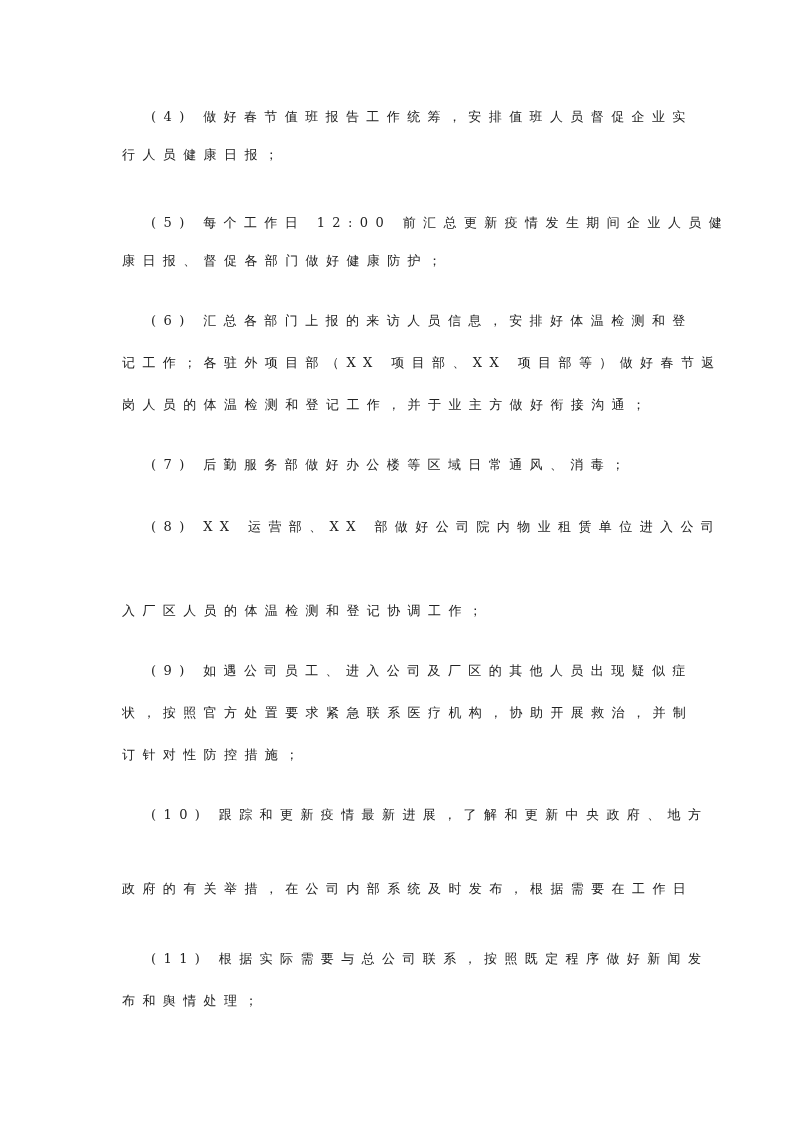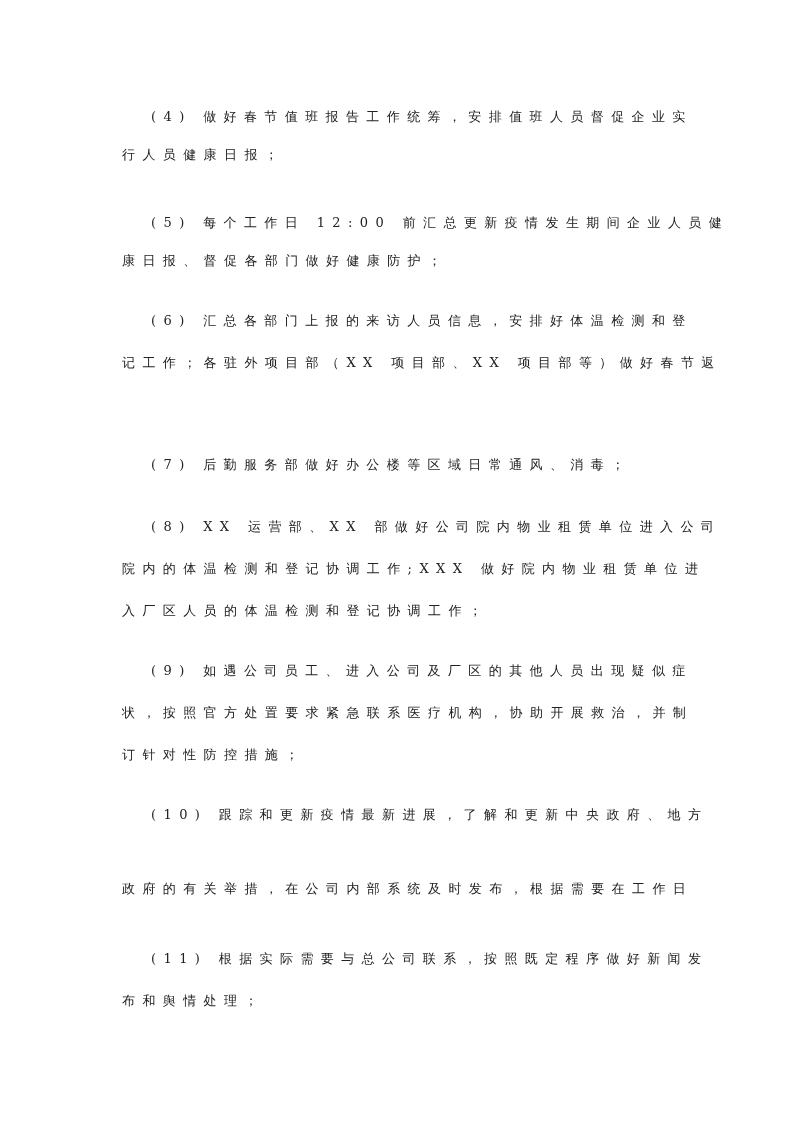--- a/index.html
+++ b/index.html
@@ -16,25 +16,25 @@
 <div class="page">
 
   <div class="line first" style="top:104px">(4) 做好春节值班报告工作统筹，安排值班人员督促企业实</div>
   <div class="line" style="top:142px">行人员健康日报；</div>
 
   <div class="line first" style="top:210px">(5) 每个工作日 12:00 前汇总更新疫情发生期间企业人员健</div>
   <div class="line" style="top:248px">康日报、督促各部门做好健康防护；</div>
 
   <div class="line first" style="top:308px">(6) 汇总各部门上报的来访人员信息，安排好体温检测和登</div>
   <div class="line" style="top:350px">记工作；各驻外项目部（XX 项目部、XX 项目部等）做好春节返</div>
+  <div class="line" style="top:392px">岗人员的体温检测和登记工作，并于业主方做好衔接沟通；</div>
 
   <div class="line first" style="top:452px">(7) 后勤服务部做好办公楼等区域日常通风、消毒；</div>
 
   <div class="line first" style="top:514px">(8) XX 运营部、XX 部做好公司院内物业租赁单位进入公司</div>
-  <div class="line" style="top:556px">院内的体温检测和登记协调工作;XXX 做好院内物业租赁单位进</div>
   <div class="line" style="top:598px">入厂区人员的体温检测和登记协调工作；</div>
 
   <div class="line first" style="top:658px">(9) 如遇公司员工、进入公司及厂区的其他人员出现疑似症</div>
   <div class="line" style="top:742px">订针对性防控措施；</div>
   <div class="line" style="top:700px">状，按照官方处置要求紧急联系医疗机构，协助开展救治，并制</div>
 
   <div class="line first" style="top:802px">(10) 跟踪和更新疫情最新进展，了解和更新中央政府、地方</div>
   <div class="line" style="top:876px">政府的有关举措，在公司内部系统及时发布，根据需要在工作日</div>
 
   <div class="line first" style="top:946px">(11) 根据实际需要与总公司联系，按照既定程序做好新闻发</div>

